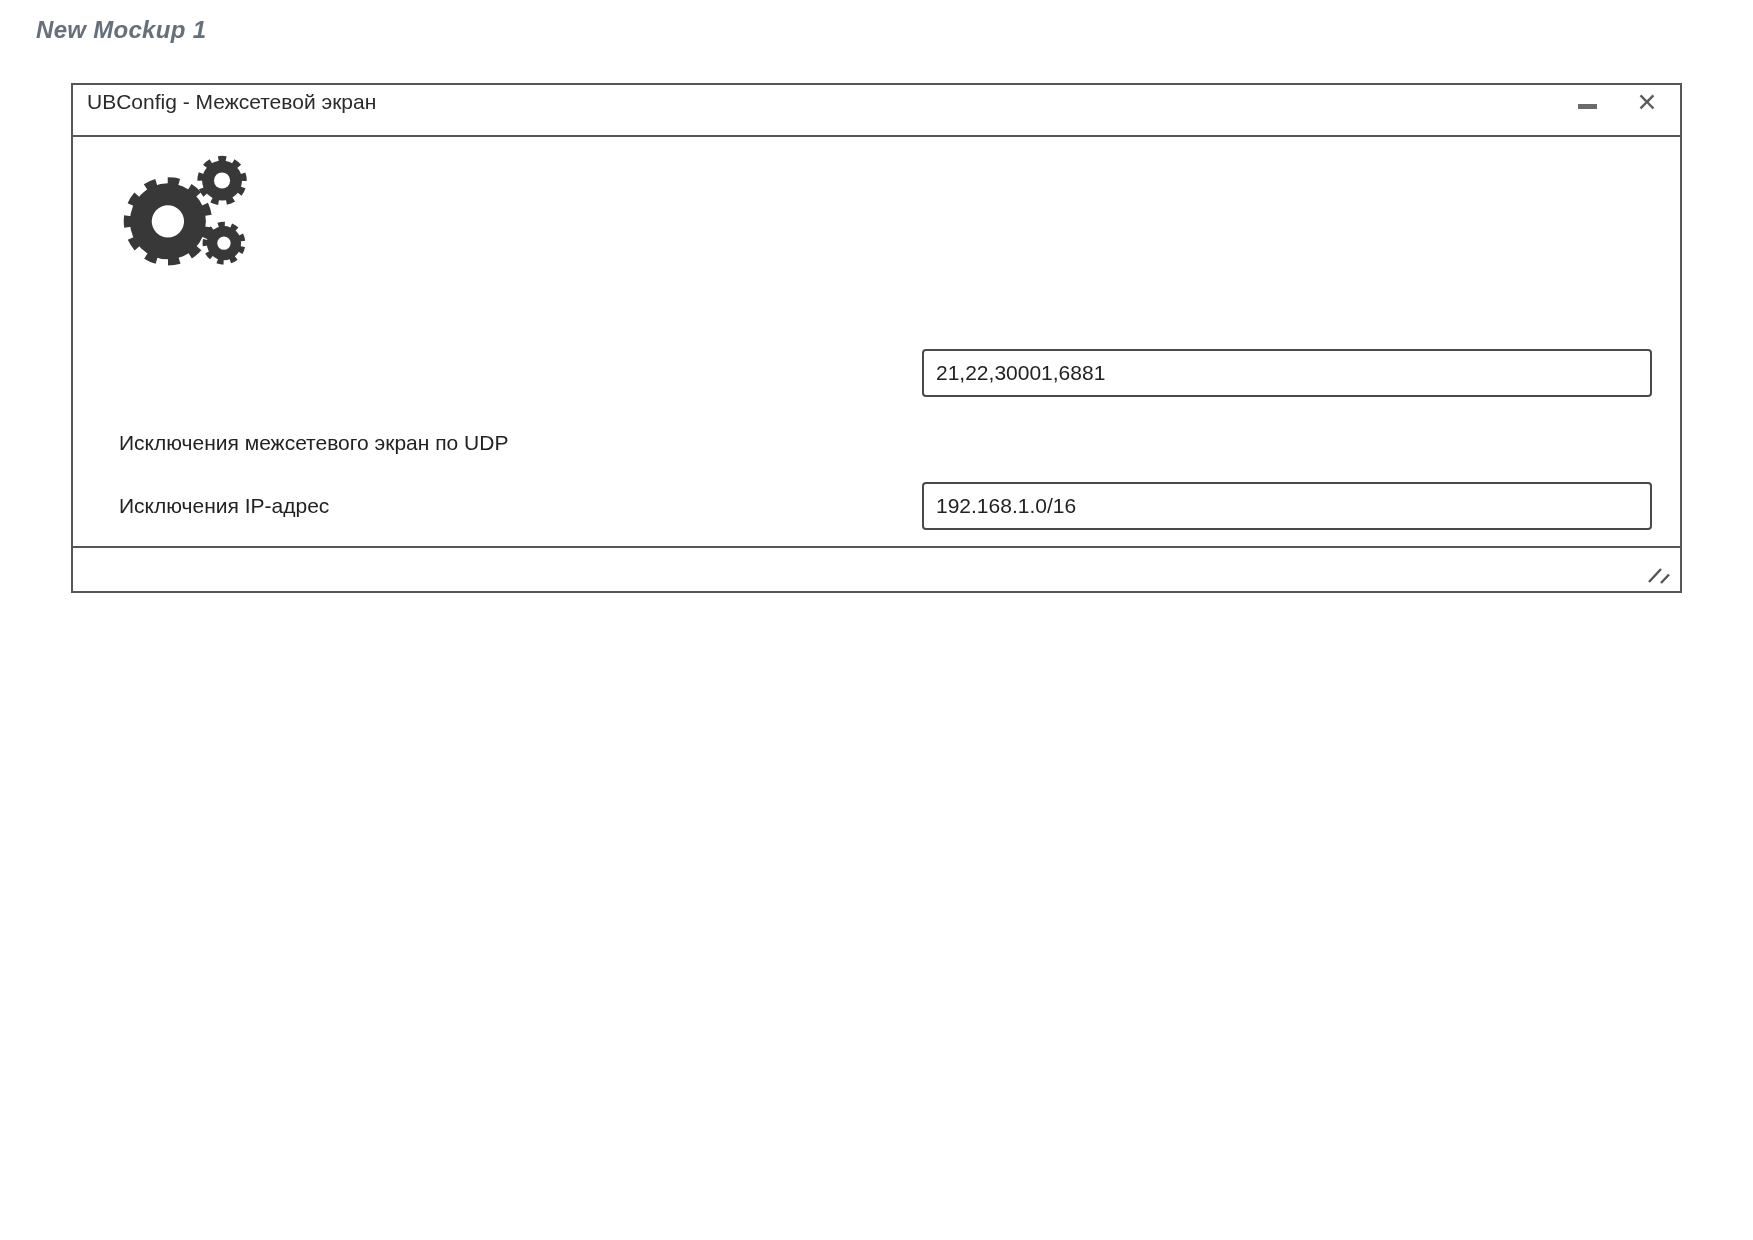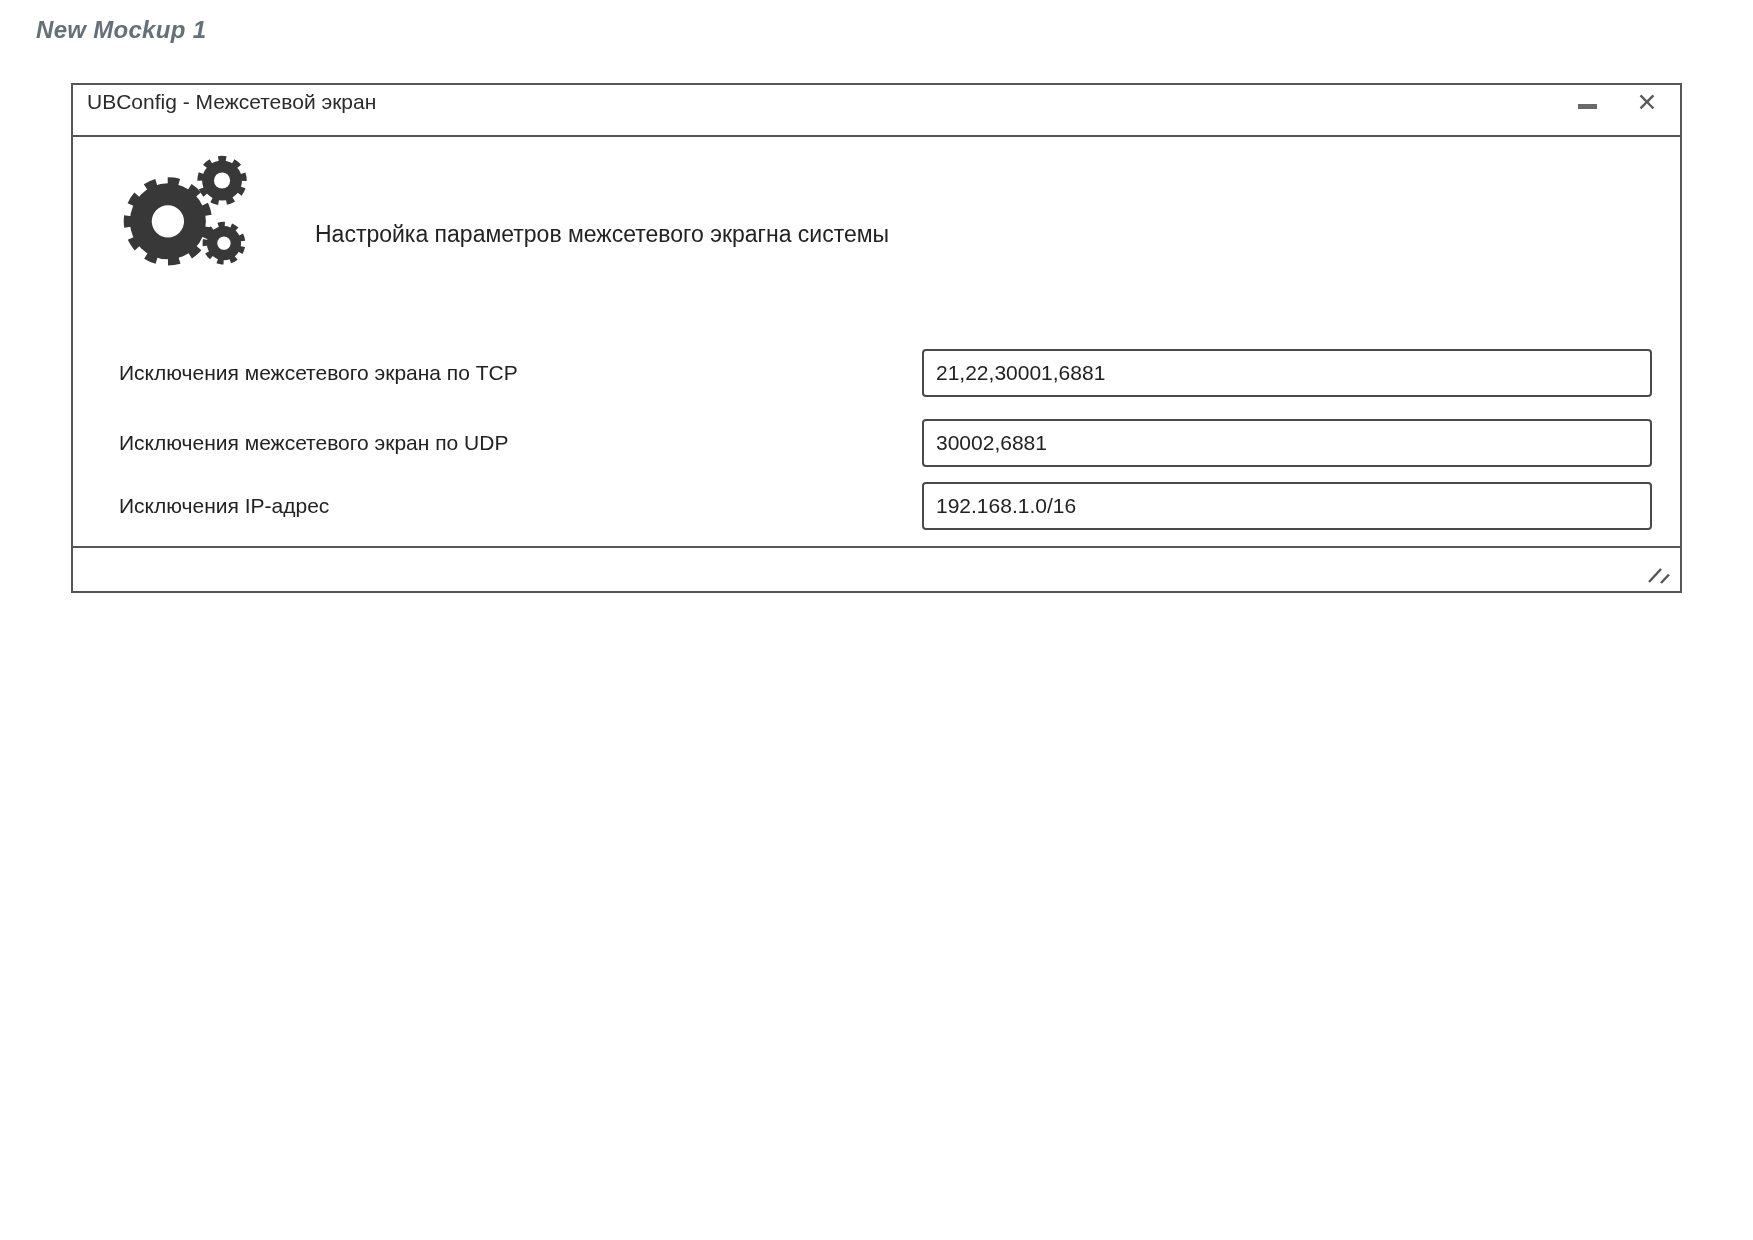--- a/index.html
+++ b/index.html
@@ -180,30 +180,27 @@
           <circle cx="119" cy="31" r="8.5" fill="#ffffff"></circle>
         </g>
 
         <g>
           <circle cx="121" cy="97" r="18" fill="#383838"></circle>
           <circle cx="121" cy="97" r="18" fill="none" stroke="#383838" stroke-width="9" stroke-dasharray="6.3 6.3" transform="rotate(10 121 97)"></circle>
           <circle cx="121" cy="97" r="7" fill="#ffffff"></circle>
         </g>
       </svg>
 
-      <div class="app-header-text">Настройка параметров межсетевого экрагна системы</div>
 
       <div class="field-row r0">
-        <span class="field-label">Исключения межсетевого экрана по TCP</span>
         <input class="field-input" type="text" value="21,22,30001,6881" style="">
       </div>
 
       <div class="field-row r1">
         <span class="field-label">Исключения межсетевого экран по UDP</span>
-        <input class="field-input" type="text" value="30002,6881" style="">
       </div>
 
       <div class="field-row r2">
         <span class="field-label">Исключения IP-адрес</span>
         <input class="field-input" type="text" value="192.168.1.0/16" style="">
       </div>
 
     </div>
 
     <div class="statusbar">

